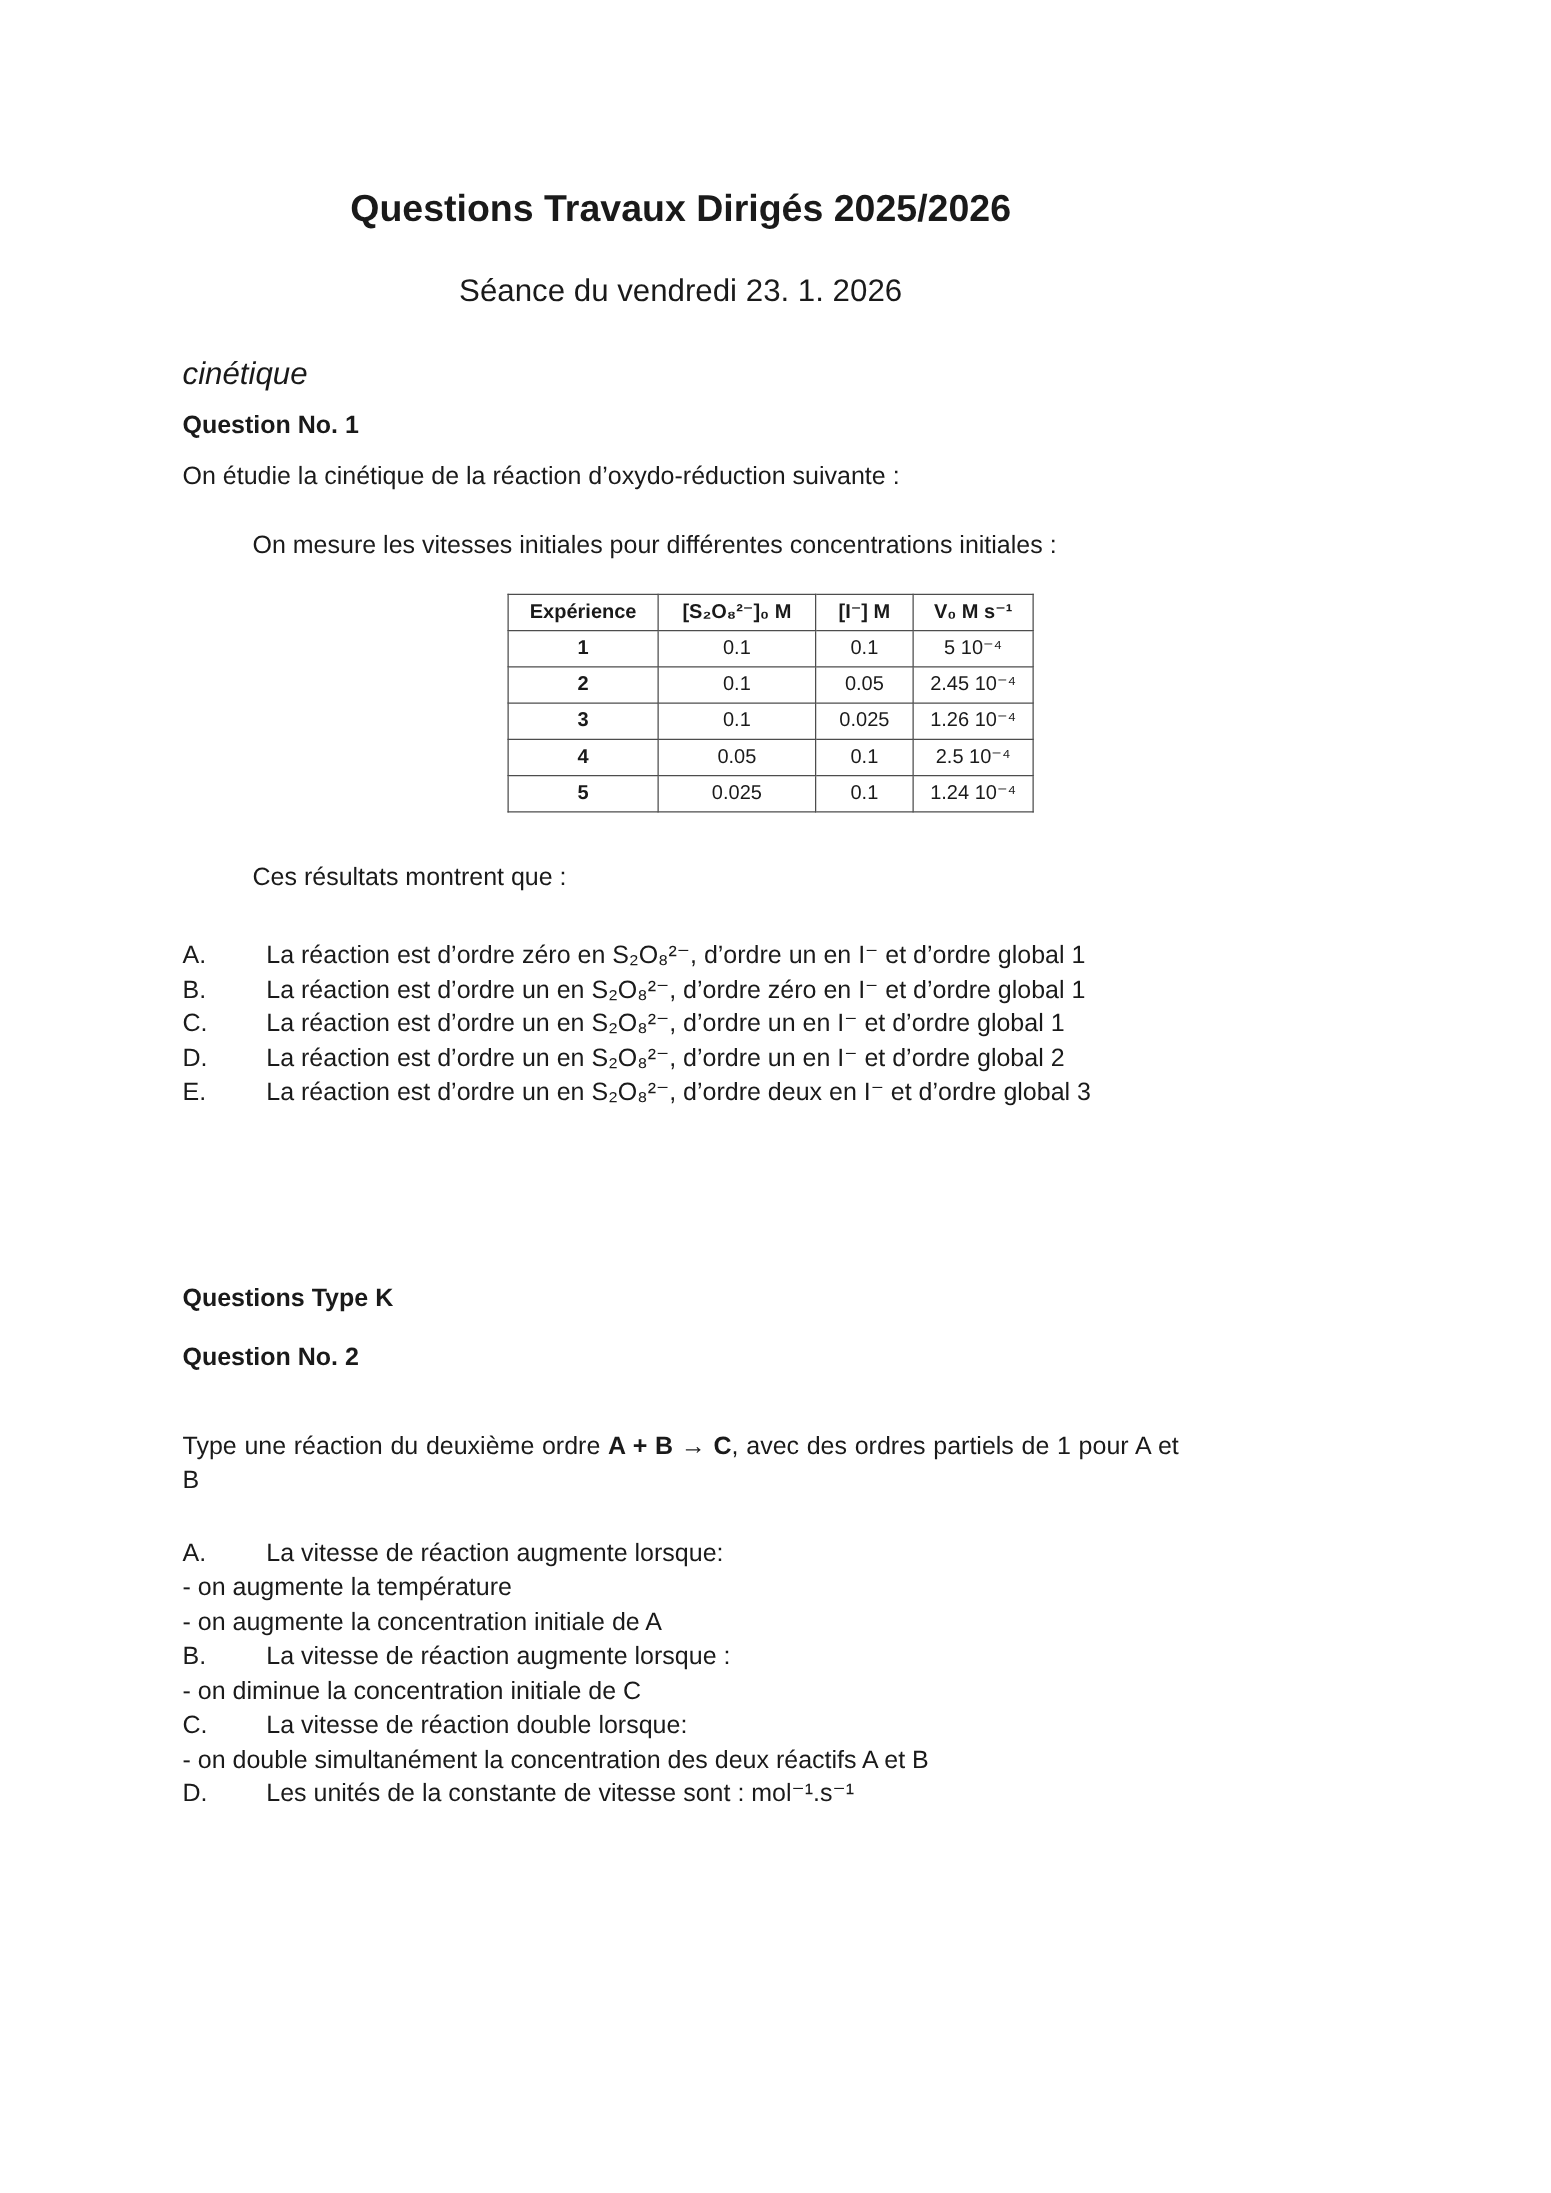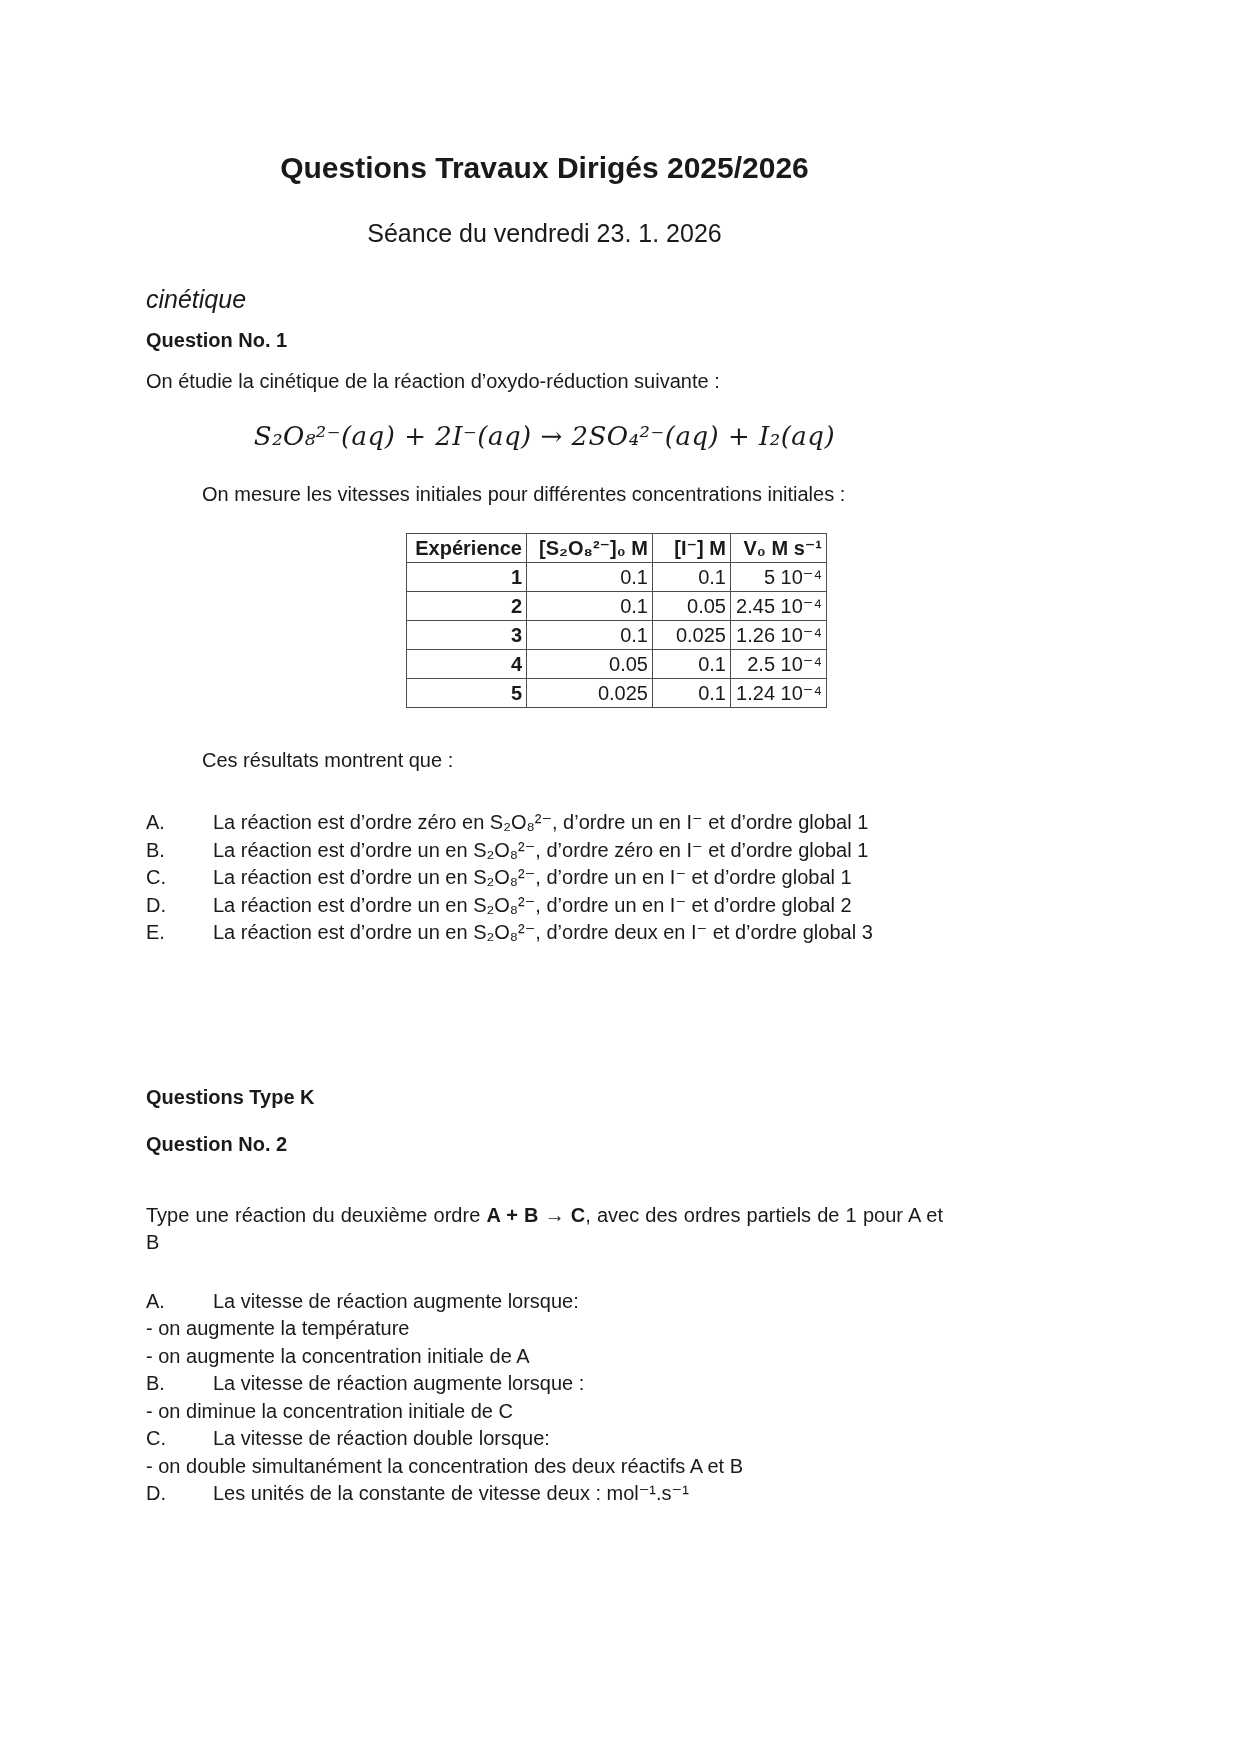--- a/index.html
+++ b/index.html
@@ -29,22 +29,22 @@
     font-size:26px; line-height:32px;
     text-align:center;
     margin-top:26px;
     letter-spacing:0.5px;
   }
   .measure { margin-top:30px; padding-left:56px; }
 
   table.data { border-collapse:collapse; margin:26px 0 0 260px; }
   table.data th, table.data td {
     border:1px solid #4d4d4d;
-    text-align:right; vertical-align:middle;
-    font-size:20px; line-height:26px;
+    text-align:center; vertical-align:middle;
+    font-size:16px; line-height:26px;
     padding:1px 4px; height:29px;
   }
   table.data th { font-weight:700; }
   td.num { font-weight:700; }
   .c-exp { width:120px; } .c-s2o8 { width:126px; } .c-i { width:78px; } .c-v { width:96px; }
 
   .results { margin-top:40px; padding-left:56px; }
 
   .opts { margin-top:36px; }
   .opt  { display:flex; line-height:27.5px; }
@@ -70,21 +70,20 @@
 <div class="doc">
 
   <div class="title">Questions Travaux Dirigés 2025/2026</div>
   <div class="subtitle">Séance du vendredi 23. 1. 2026</div>
   <div class="topic">cinétique</div>
 
   <div class="h-question">Question No. 1</div>
 
   <div class="q1-intro">On étudie la cinétique de la réaction d’oxydo-réduction suivante :</div>
 
-  <div class="equation">S₂O₈²⁻(aq) + 2I⁻(aq) → 2SO₄²⁻(aq) + I₂(aq)</div>
 
   <div class="measure">On mesure les vitesses initiales pour différentes concentrations initiales :</div>
 
   <table class="data">
     <colgroup>
       <col class="c-exp">
         <col class="c-s2o8">
         <col class="c-i">
         <col class="c-v">
     </colgroup>
@@ -176,17 +175,17 @@
       <span class="txt">La vitesse de réaction augmente lorsque :</span>
     </div>
     <div class="q2dash">- on diminue la concentration initiale de C</div>
     <div class="q2opt">
       <span class="lbl">C.</span>
       <span class="txt">La vitesse de réaction double lorsque:</span>
     </div>
     <div class="q2dash">- on double simultanément la concentration des deux réactifs A et B</div>
     <div class="q2opt">
       <span class="lbl">D.</span>
-      <span class="txt">Les unités de la constante de vitesse deux : mol⁻¹.s⁻¹</span>
+      <span class="txt">Les unités de la constante de vitesse sont : mol⁻¹.s⁻¹</span>
     </div>
   </div>
 
 </div>
 
 </body></html>

